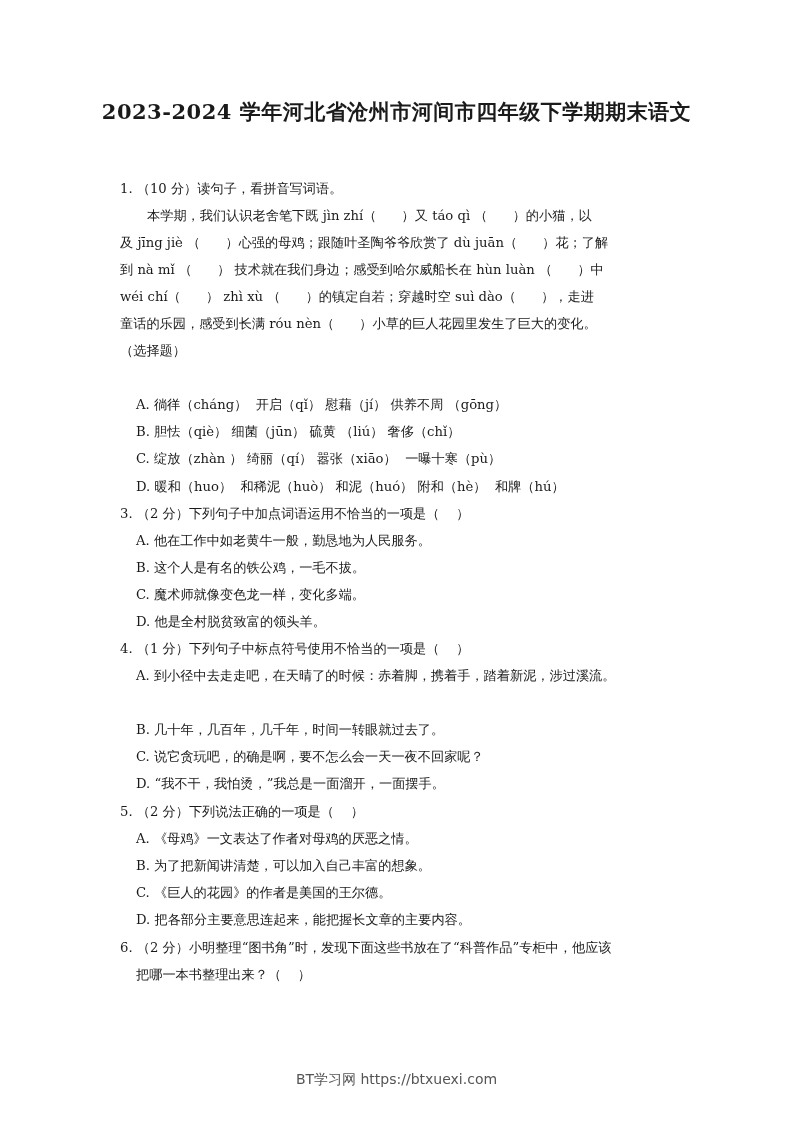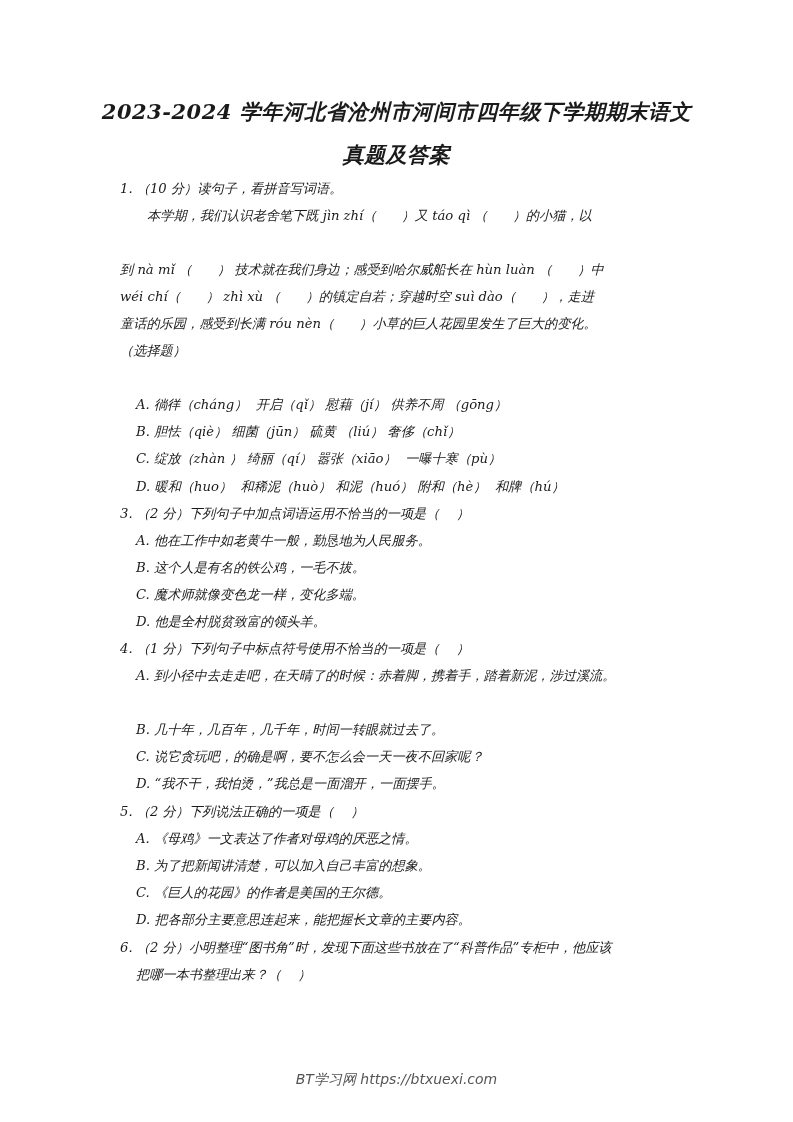--- a/index.html
+++ b/index.html
@@ -1,39 +1,39 @@
 <!DOCTYPE html>
 <html><head>
 <meta charset="utf-8">
 <style>
   html, body { margin: 0; padding: 0; background: #ffffff; }
   body { width: 793px; height: 1122px; position: relative; overflow: hidden;
          font-family: "DejaVu Serif", "Liberation Serif", serif; color: #1a1a1a; }
-  .page { position: absolute; left: 0; top: 0; width: 793px; height: 1122px; font-style: italic; }
+  .page { position: absolute; left: 0; top: 0; width: 793px; height: 1122px; }
   .title { position: absolute; left: 0; width: 793px; text-align: center;
            font-weight: bold; font-size: 21px; letter-spacing: 0.5px; }
   .t1 { top: 98px; }
   .t2 { top: 141px; }
   .line { position: absolute; font-size: 13.2px; white-space: pre; line-height: 18px; }
   .q { left: 120px; text-align: right; }
   .ind { left: 147px; }
   .opt { left: 124px; margin-left: 12px; }
   .para { left: 120px; }
   .footer { position: absolute; top: 1071px; left: 0; width: 793px; text-align: center;
             font-family: "DejaVu Sans", "Liberation Sans", sans-serif; font-size: 14px; color: #555; }
 </style>
 </head>
 <body>
 
 <div class="page">
   <div class="title t1">2023-2024 学年河北省沧州市河间市四年级下学期期末语文</div>
-  <div class="title t2">真题及答案</div>
 
   <div class="line q" style="top:180px">1. （10 分）读句子，看拼音写词语。</div>
   <div class="line ind" style="top:207px">本学期，我们认识老舍笔下既 jìn zhí（      ）又 táo qì （      ）的小猫，以</div>
+  <div class="line para" style="top:234px">及 jīng jiè （      ）心强的母鸡；跟随叶圣陶爷爷欣赏了 dù juān（      ）花；了解</div>
   <div class="line para" style="top:261px">到 nà mǐ （      ） 技术就在我们身边；感受到哈尔威船长在 hùn luàn （      ）中</div>
   <div class="line para" style="top:288px">wéi chí（      ） zhì xù （      ）的镇定自若；穿越时空 suì dào（      ），走进</div>
   <div class="line para" style="top:315px">童话的乐园，感受到长满 róu nèn（      ）小草的巨人花园里发生了巨大的变化。</div>
   <div class="line q" style="top:342px">（选择题）</div>
 
   <div class="line opt" style="top:396px">A. 徜徉（cháng）  开启（qǐ） 慰藉（jí） 供养不周 （gōng）</div>
   <div class="line opt" style="top:423px">B. 胆怯（qiè） 细菌（jūn） 硫黄 （liú） 奢侈（chǐ）</div>
   <div class="line opt" style="top:450px">C. 绽放（zhàn ） 绮丽（qí） 嚣张（xiāo）  一曝十寒（pù）</div>
   <div class="line opt" style="top:478px">D. 暖和（huo）  和稀泥（huò） 和泥（huó） 附和（hè）  和牌（hú）</div>
 

